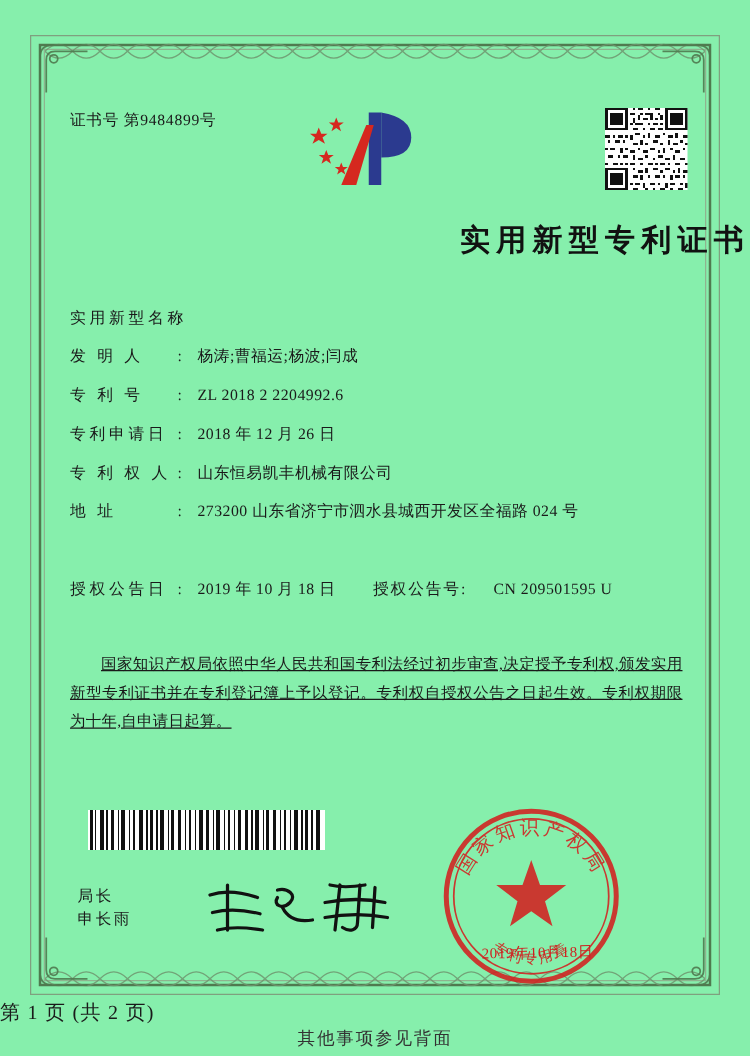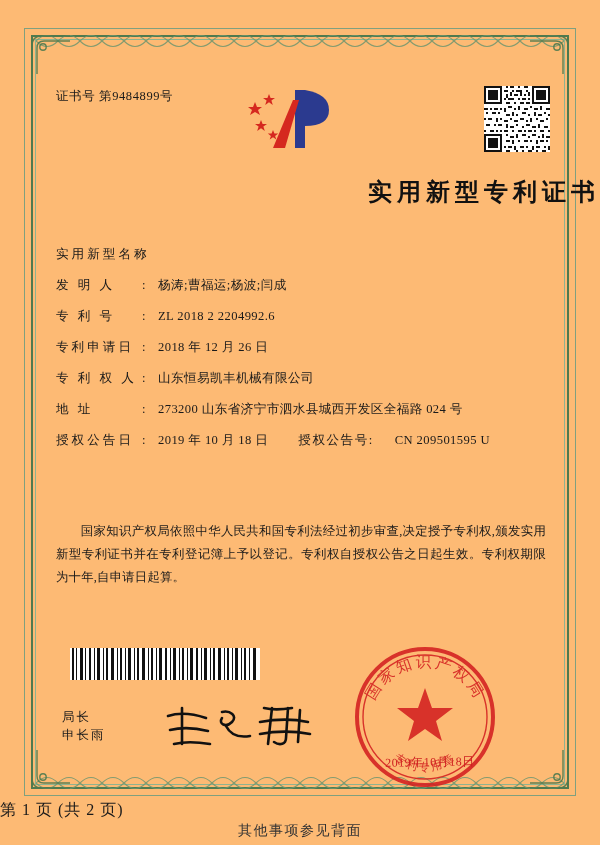--- a/index.html
+++ b/index.html
@@ -14,21 +14,21 @@
     color: #1a1a1a;
     position: relative;
     overflow: hidden;
   }
 
   .page {
     position: absolute;
     left: 0; top: 0;
     width: 600px;
     height: 845px;
-    background: #fdba74;
+    background: #86efac;
   }
 
   
   .border-outer {
     position: absolute;
     left: 24px; top: 28px;
     width: 552px;
     height: 768px;
     border: 1px solid #7fa07f;
     box-sizing: border-box;
@@ -139,36 +139,38 @@
   }
   .row .label2 {
     margin-left: 30px;
     letter-spacing: 1.5px;
     white-space: nowrap;
   }
   .row .value2 {
     margin-left: 10px;
     letter-spacing: .4px;
     white-space: nowrap;
+    margin-top: 31px;
   }
 
   
   .paras {
     position: absolute;
     left: 56px;
     top: 520px;
     width: 490px;
     font-size: 12.4px;
     line-height: 1.85;
     text-align: justify;
     letter-spacing: .2px;
   }
   .paras p {
     margin: 0 0 8px 0;
     text-indent: 2em;
+    text-decoration: underline;
   }
 
   
   .barcode {
     position: absolute;
     left: 70px;
     top: 648px;
     width: 190px;
     height: 32px;
   }

